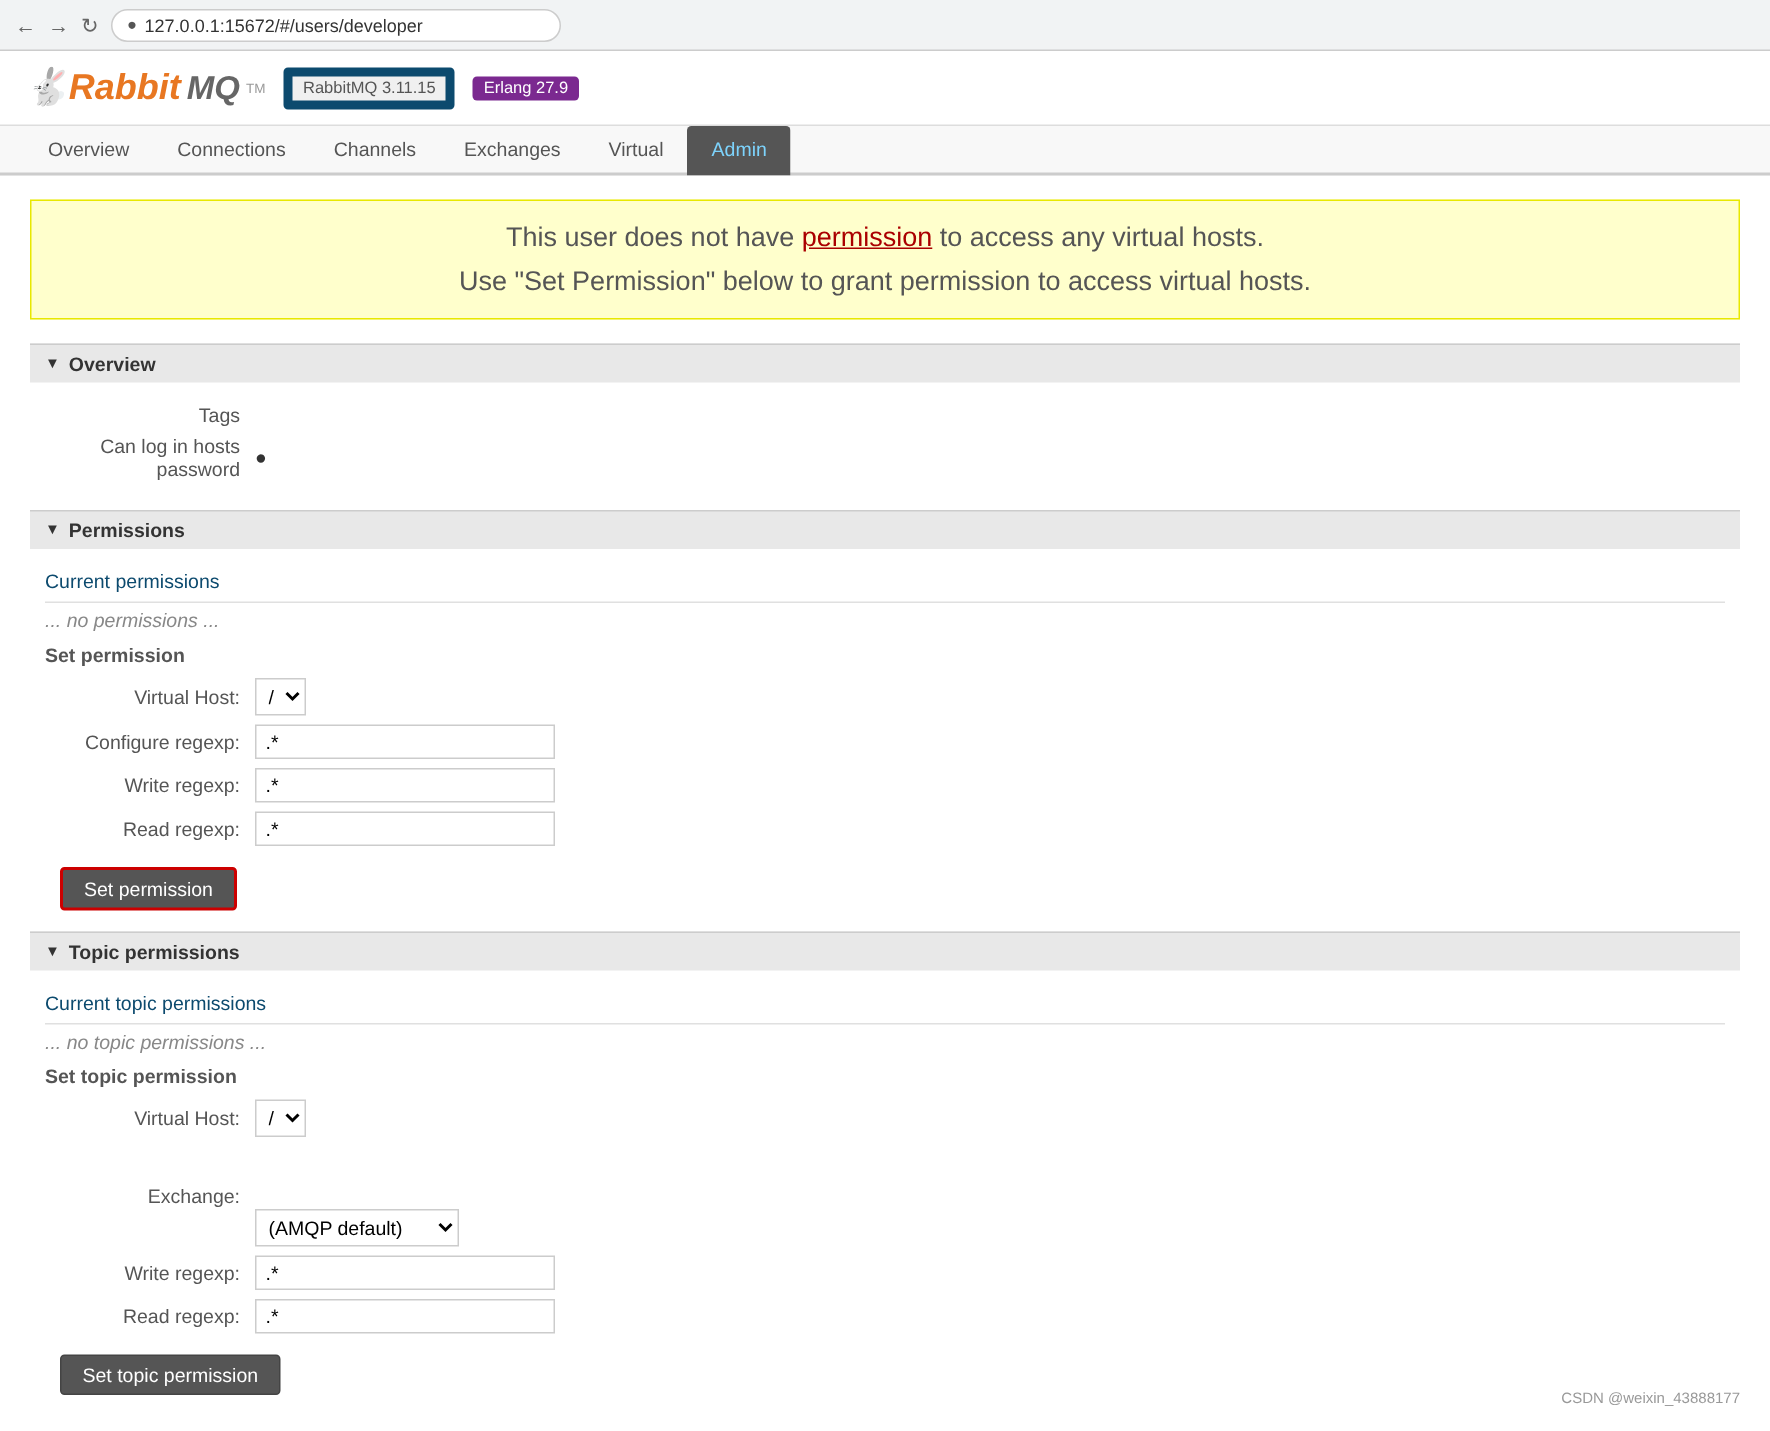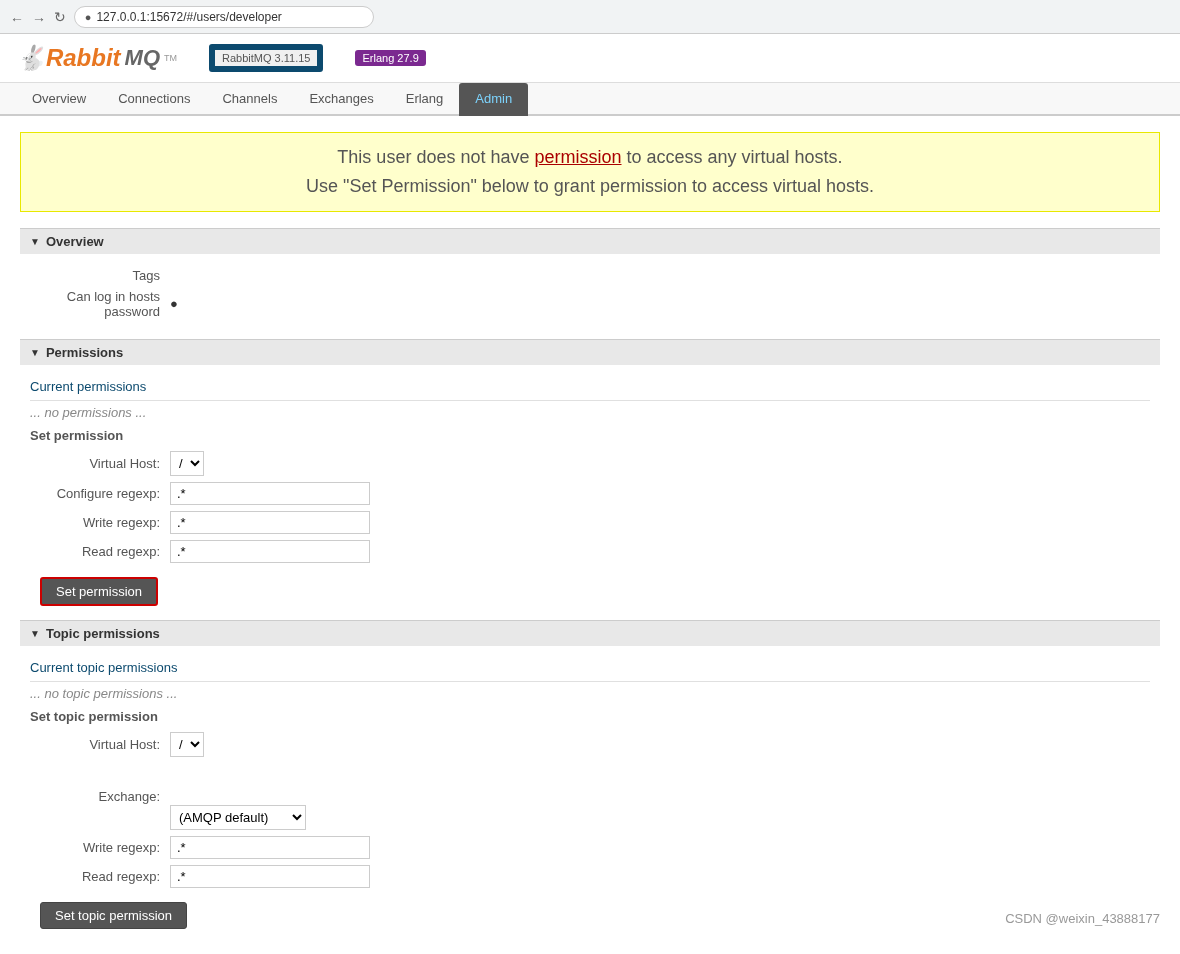--- a/index.html
+++ b/index.html
@@ -30,21 +30,21 @@
     }
     .url-bar .lock-icon { color: #555; font-size: 11px; }
 
     
     .app-header {
       background: #fff;
       border-bottom: 1px solid #ddd;
       padding: 10px 16px;
       display: flex;
       align-items: center;
-      gap: 32px;
+      gap: 12px;
     }
     .logo-area { display: flex; align-items: center; gap: 4px; }
     .logo-rabbit { color: #e87722; font-size: 24px; font-weight: bold; font-style: italic; }
     .logo-mq { color: #666; font-size: 22px; font-weight: bold; font-style: italic; }
     .logo-tm { font-size: 9px; color: #999; vertical-align: super; }
     .version-badge {
       background: #f0f0f0;
       border: 6px solid #0c4a6e;
       border-radius: 3px;
       padding: 2px 7px;
@@ -193,23 +193,23 @@
       border-radius: 3px;
       margin-top: 8px;
       margin-left: 10px;
     }
 
     .divider { border: none; border-top: 1px solid #e0e0e0; margin: 4px 0; }
 
     
     .footer-watermark {
       position: fixed;
-      bottom: 28px;
+      bottom: 16px;
       right: 20px;
-      font-size: 13px;
+      font-size: 10px;
       color: #999;
     }
   </style>
 </head>
 <body>
 
 <div class="browser-bar">
   <button class="browser-btn">←</button>
   <button class="browser-btn">→</button>
   <button class="browser-btn">↻</button>
@@ -227,21 +227,21 @@
   </div>
   <div class="version-badge">RabbitMQ 3.11.15</div>
   <div class="erlang-badge">Erlang 27.9</div>
 </div>
 
 <div class="nav-bar">
   <a class="nav-item">Overview</a>
   <a class="nav-item">Connections</a>
   <a class="nav-item">Channels</a>
   <a class="nav-item">Exchanges</a>
-  <a class="nav-item">Erlang</a>
+  <a class="nav-item">Virtual</a>
   <a class="nav-item active">Admin</a>
 </div>
 
 <div class="main-content">
 
 
   <div class="warning-box">
     <div>This user does not have <a>permission</a> to access any virtual hosts.</div>
     <div>Use "Set Permission" below to grant permission to access virtual hosts.</div>
   </div>

